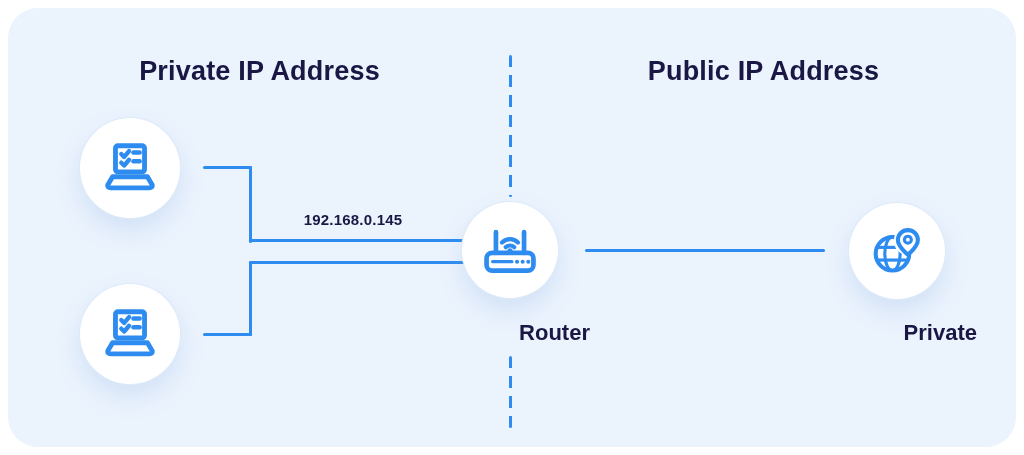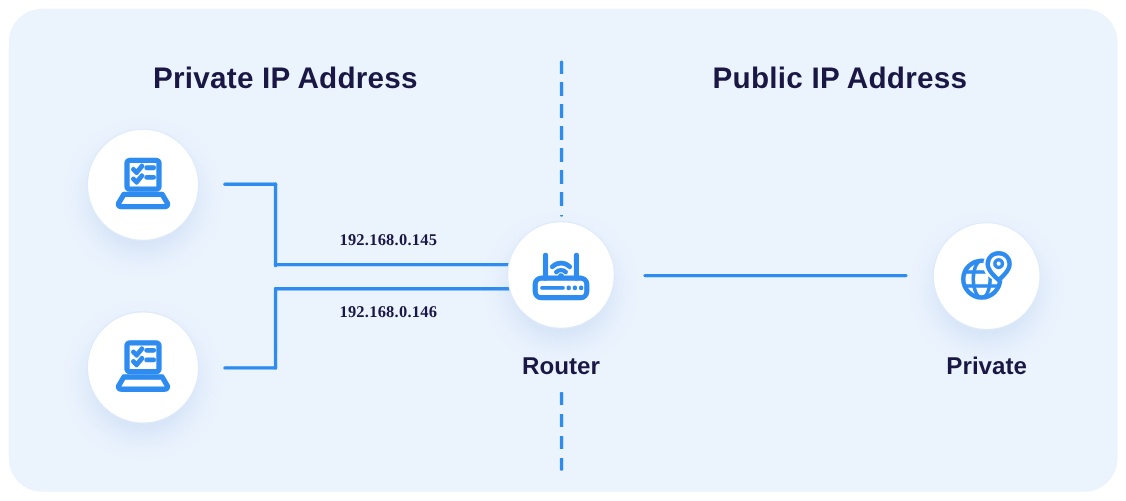--- a/index.html
+++ b/index.html
@@ -32,26 +32,26 @@
   .dash.bottom{top:356px;height:72px;}
   .line{position:absolute;background:var(--accent);border-radius:2px;}
   .node{
     position:absolute;background:var(--node_bg);border-radius:50%;
     display:flex;align-items:center;justify-content:center;color:var(--accent);
     box-shadow:0 0 0 1px #ddeafa, 0 12px 24px rgba(120,165,225,.22);
   }
   .node.laptop{width:100px;height:100px;}
   .node.small{width:96px;height:96px;}
   .node-label{
-    position:absolute;font-size:22px;font-weight:800;text-align:center;
+    position:absolute;font-size:22px;font-weight:800;text-align:right;
     color:var(--navy);
   }
   .ip-label{
     position:absolute;width:200px;left:253px;text-align:center;
-    font-size:15px;font-weight:800;color:var(--navy);letter-spacing:.2px;font-family:Liberation Serif, serif;
+    font-size:15px;font-weight:800;color:var(--navy);letter-spacing:.2px;
   }
   svg{display:block;}
 </style>
 </head>
 <body>
 
 <div id="canvas">
   <div class="board"></div>
 
   <div class="heading public">Public IP Address</div>
@@ -64,21 +64,20 @@
   <div class="line" style="left:249px;top:166px;width:3px;height:77px;"></div>
   <div class="line" style="left:249px;top:239px;width:216px;height:3px;"></div>
 
   <div class="line" style="left:249px;top:261px;width:216px;height:3px;"></div>
   <div class="line" style="left:249px;top:261px;width:3px;height:75px;"></div>
   <div class="line" style="left:203px;top:333px;width:49px;height:3px;"></div>
 
   <div class="line" style="left:585px;top:249px;width:240px;height:3px;"></div>
 
   <div class="ip-label" style="top:211px;">192.168.0.145</div>
-  <div class="ip-label" style="top:276px;">192.168.0.146</div>
 
   <div class="node laptop" style="left:80px;top:118px;">
     <svg width="62" height="62" viewBox="0 0 64 64" fill="none">
       <rect x="17" y="9" width="30" height="27" rx="2.5" stroke="currentColor" stroke-width="5"></rect>
       <path d="M23 17.5 L26 20.5 L31 14.5" stroke="currentColor" stroke-width="4.5" stroke-linecap="round" stroke-linejoin="round"></path>
       <path d="M35.5 16 H42" stroke="currentColor" stroke-width="4.5" stroke-linecap="round"></path>
       <path d="M23 26.5 L26 29.5 L31 23.5" stroke="currentColor" stroke-width="4.5" stroke-linecap="round" stroke-linejoin="round"></path>
       <path d="M35.5 25 H42" stroke="currentColor" stroke-width="4.5" stroke-linecap="round"></path>
       <path d="M14 41 H50 L55 49.5 Q55.5 52.5 52 52.5 H12 Q8.5 52.5 9 49.5 Z" stroke="currentColor" stroke-width="5" stroke-linejoin="round"></path>
     </svg>

